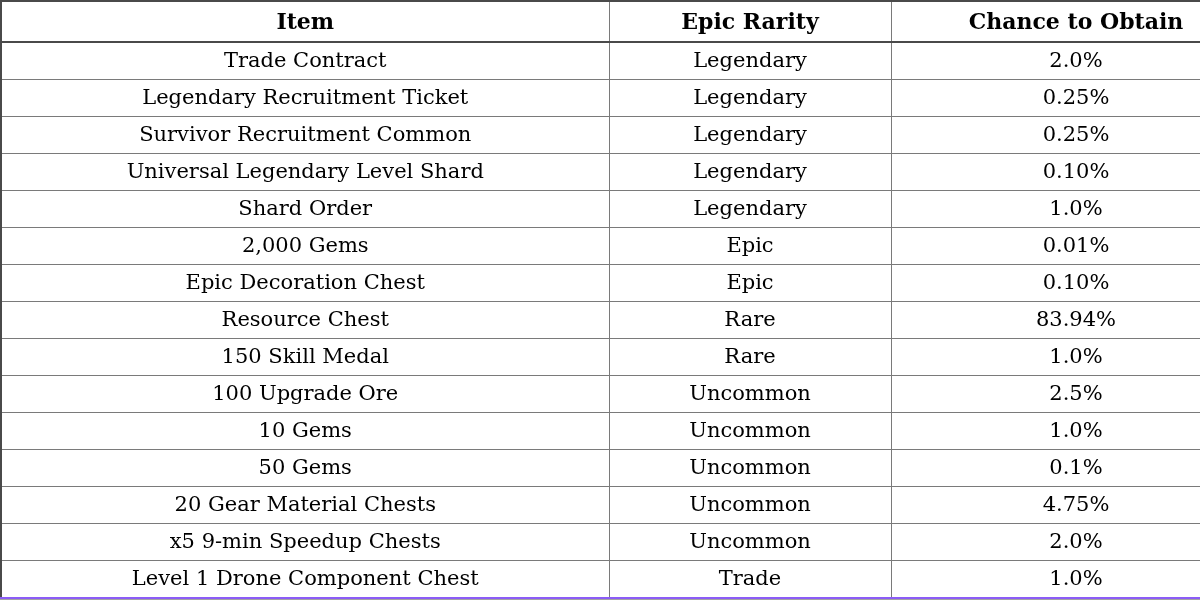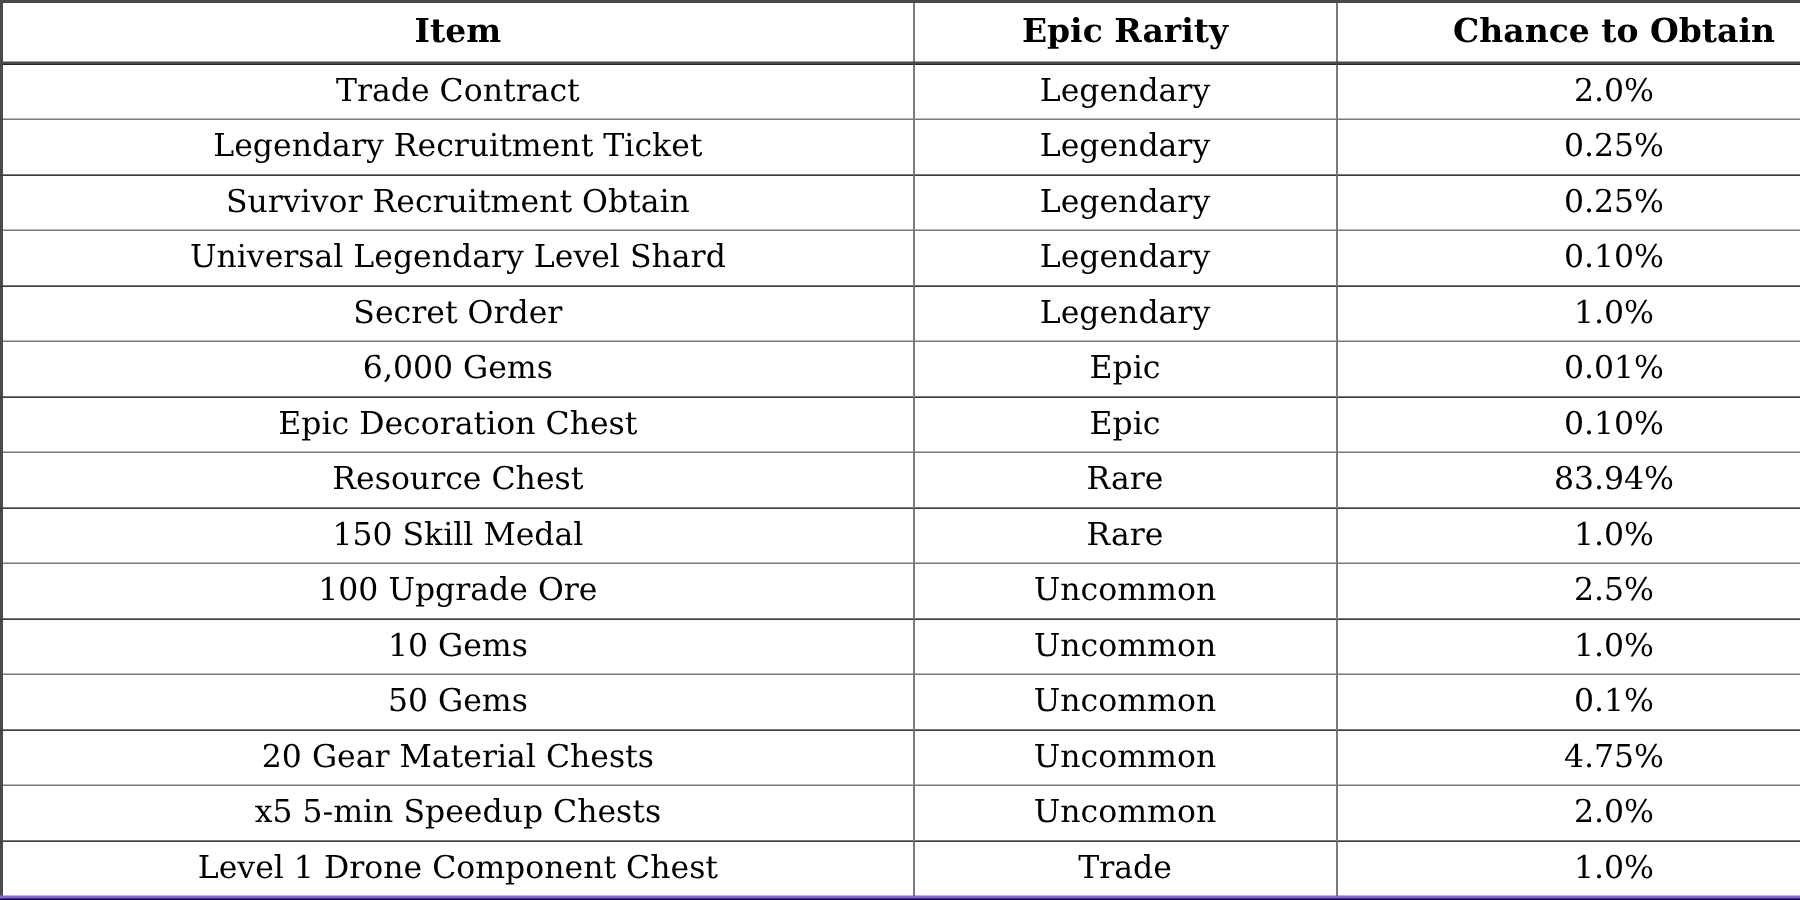--- a/index.html
+++ b/index.html
@@ -11,21 +11,21 @@
     overflow: hidden;
   }
   body {
     font-family: "DejaVu Serif", "Liberation Serif", serif;
     color: #000000;
   }
   .sheet {
     width: 1200px;
     height: 600px;
     position: relative;
-    background: #000000;
+    background: #a3a3a3;
   }
   table.loot-table {
     border-collapse: collapse;
     table-layout: fixed;
     width: 1260px;       
     margin-left: 0px;
     margin-top: 0px;
   }
   table.loot-table col.c-item   { width: 608px; }
   table.loot-table col.c-rarity { width: 282px; }
@@ -81,36 +81,36 @@
         <td>Trade Contract</td>
         <td>Legendary</td>
         <td>2.0%</td>
       </tr>
       <tr>
         <td>Legendary Recruitment Ticket</td>
         <td>Legendary</td>
         <td>0.25%</td>
       </tr>
       <tr>
-        <td>Survivor Recruitment Obtain</td>
+        <td>Survivor Recruitment Common</td>
         <td>Legendary</td>
         <td>0.25%</td>
       </tr>
       <tr>
         <td>Universal Legendary Level Shard</td>
         <td>Legendary</td>
         <td>0.10%</td>
       </tr>
       <tr>
-        <td>Secret Order</td>
+        <td>Shard Order</td>
         <td>Legendary</td>
         <td>1.0%</td>
       </tr>
       <tr>
-        <td>6,000 Gems</td>
+        <td>2,000 Gems</td>
         <td>Epic</td>
         <td>0.01%</td>
       </tr>
       <tr>
         <td>Epic Decoration Chest</td>
         <td>Epic</td>
         <td>0.10%</td>
       </tr>
       <tr>
         <td>Resource Chest</td>
@@ -136,21 +136,21 @@
         <td>50 Gems</td>
         <td>Uncommon</td>
         <td>0.1%</td>
       </tr>
       <tr>
         <td>20 Gear Material Chests</td>
         <td>Uncommon</td>
         <td>4.75%</td>
       </tr>
       <tr>
-        <td>x5 5-min Speedup Chests</td>
+        <td>x5 9-min Speedup Chests</td>
         <td>Uncommon</td>
         <td>2.0%</td>
       </tr>
       <tr>
         <td>Level 1 Drone Component Chest</td>
         <td>Trade</td>
         <td>1.0%</td>
       </tr>
     </tbody>
   </table>

